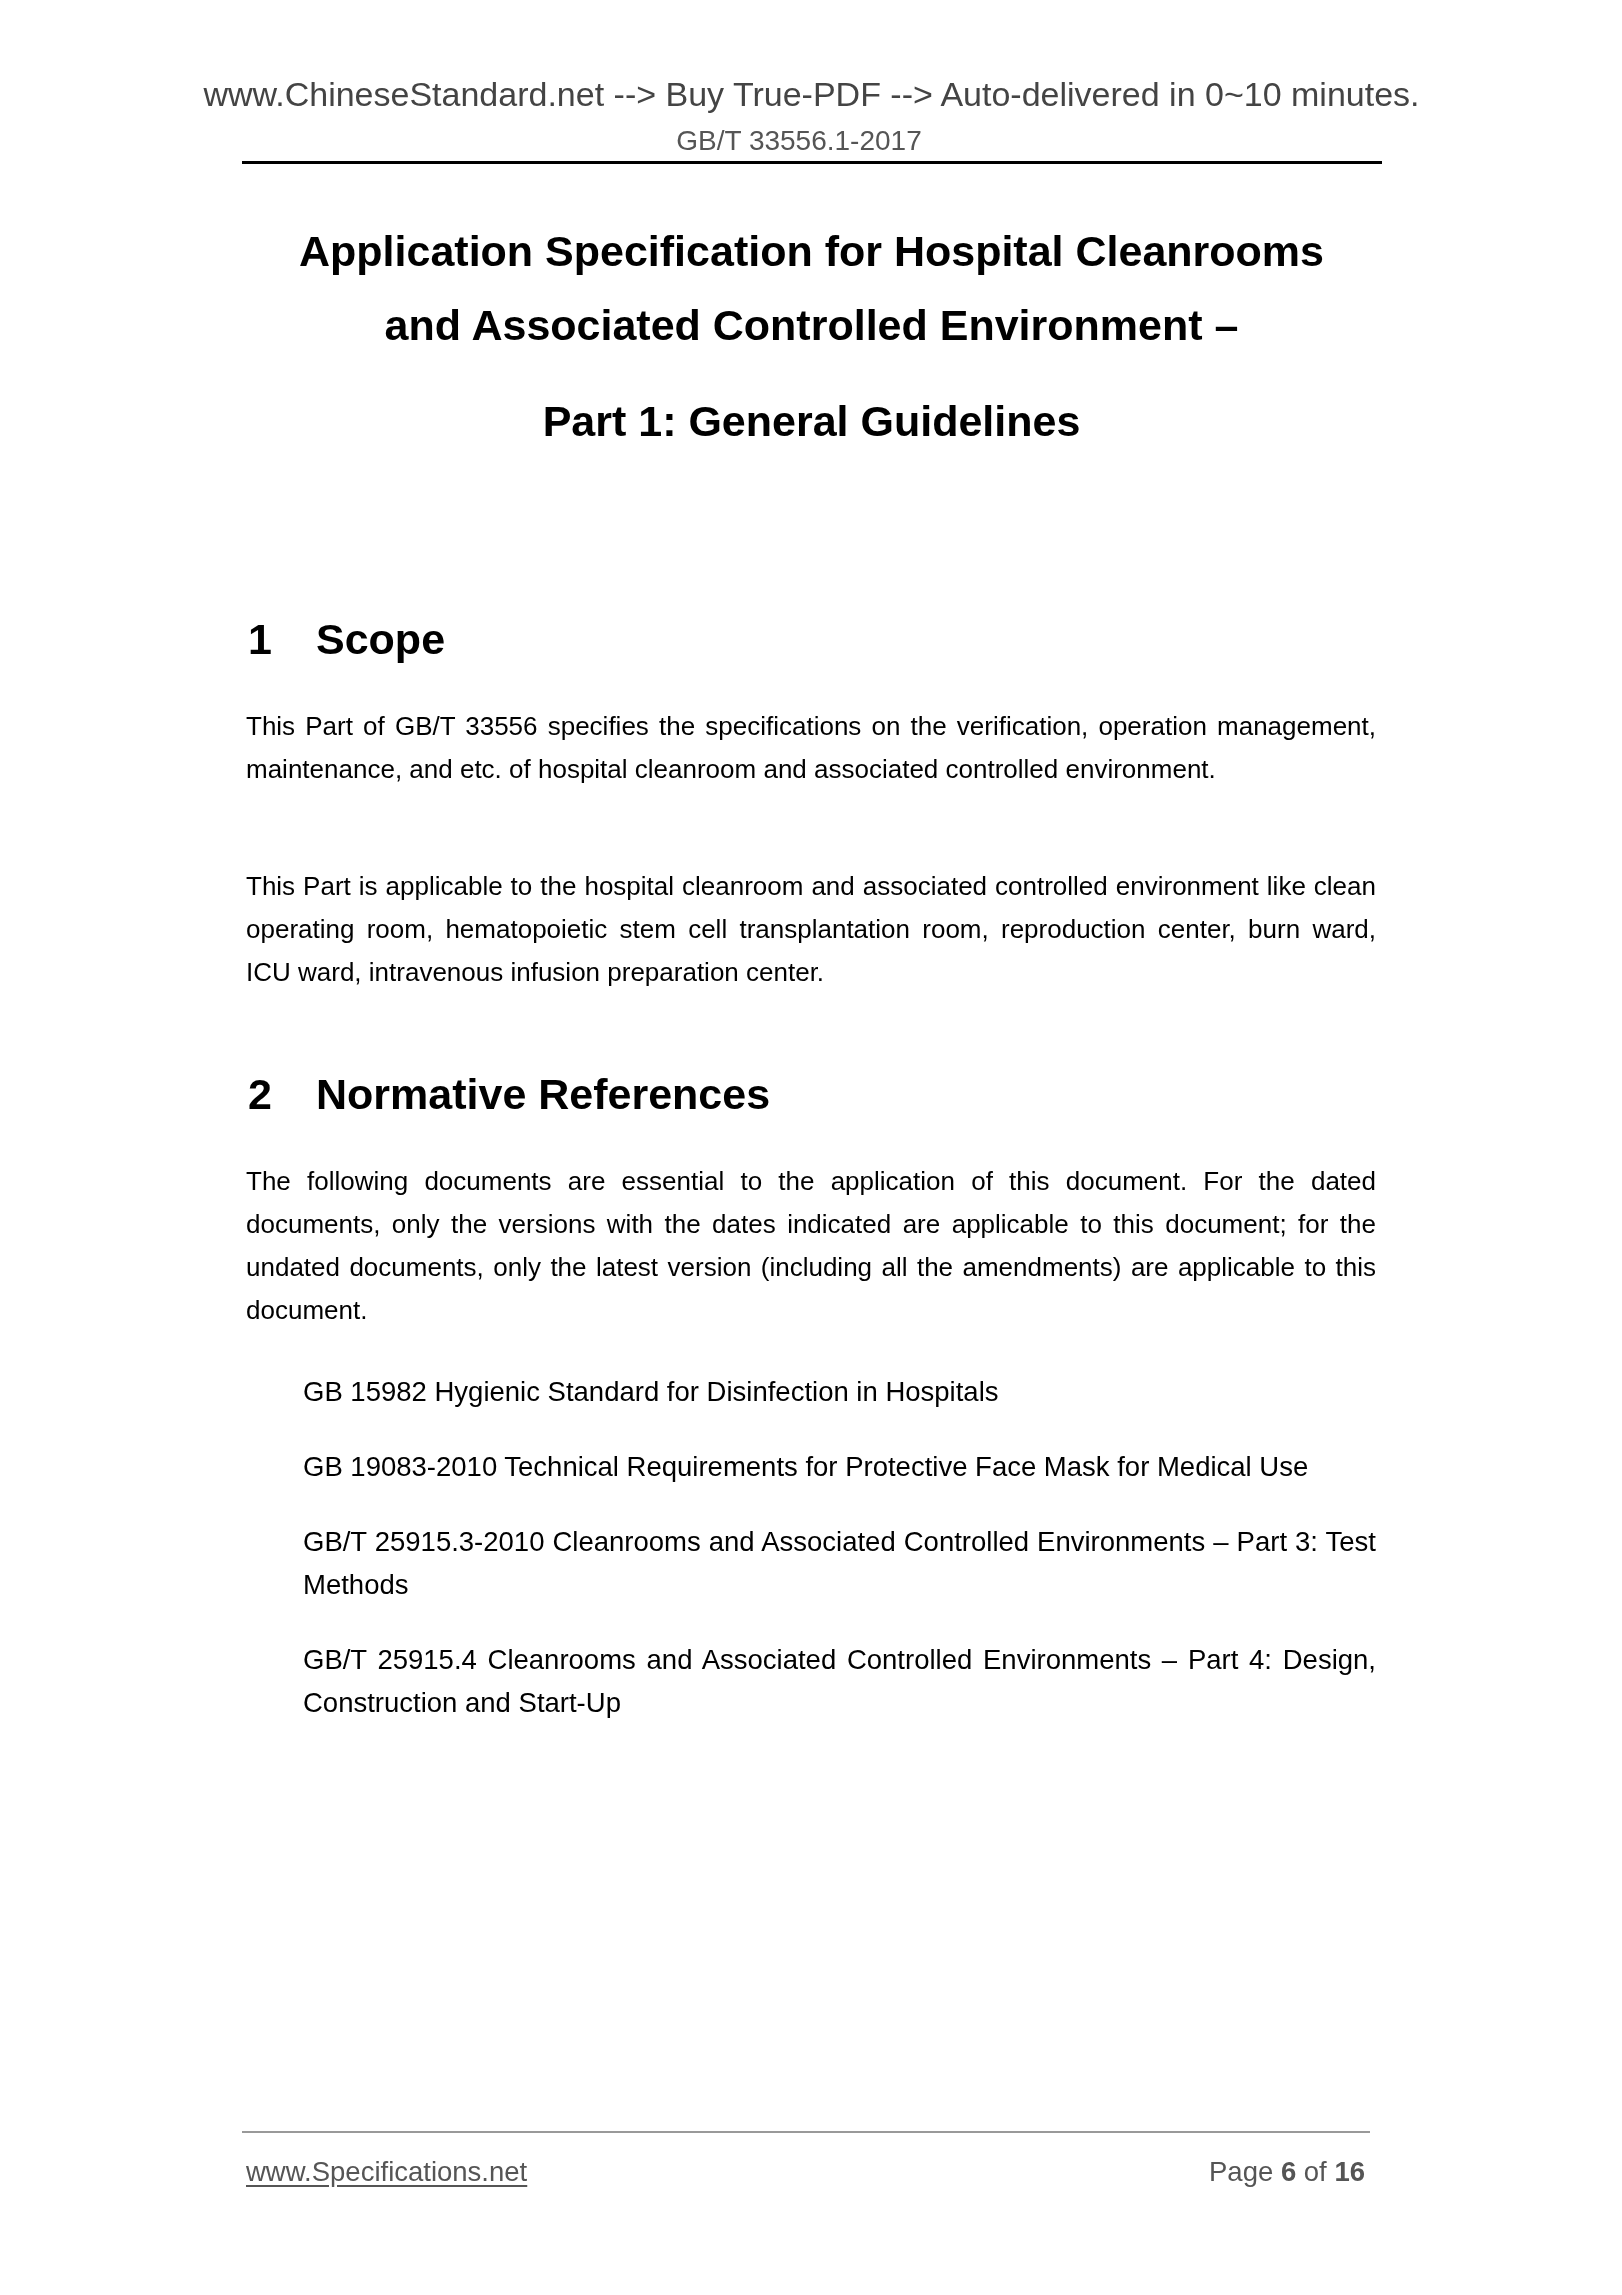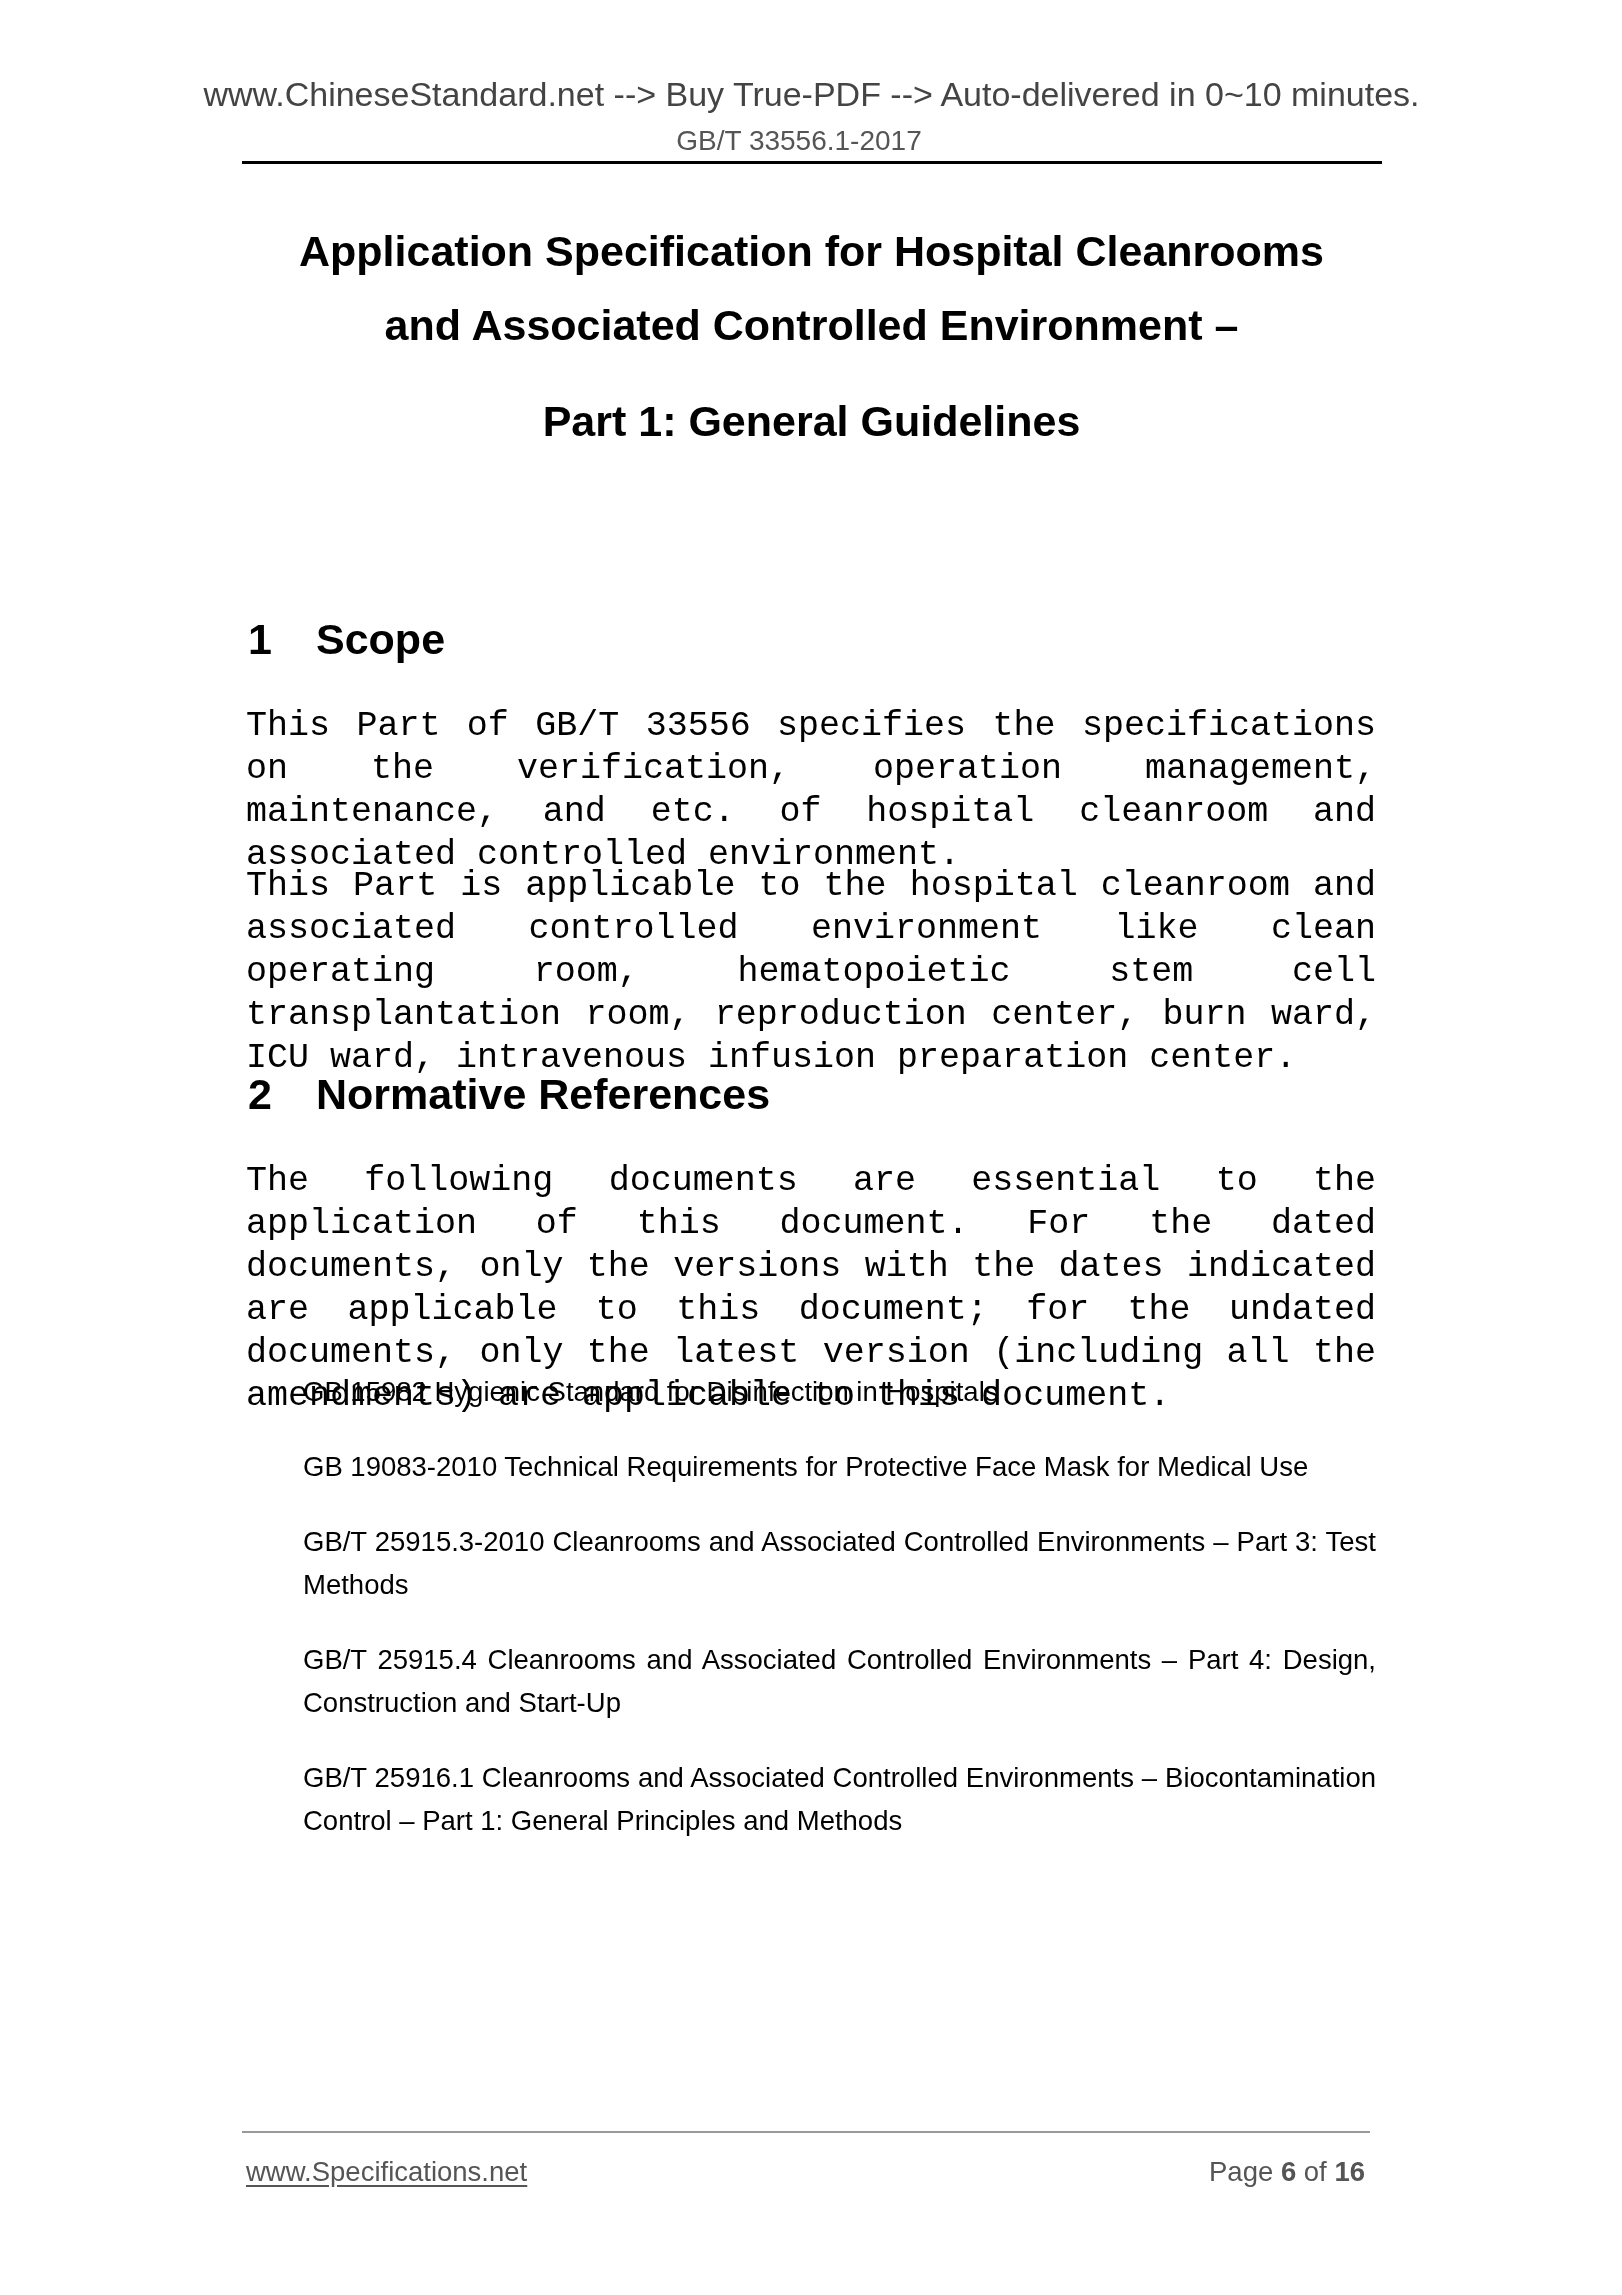--- a/index.html
+++ b/index.html
@@ -16,22 +16,22 @@
 
   
   .title { left: 0; width: 1623px; text-align: center; font-weight: bold;
            font-size: 43px; line-height: 50px; white-space: nowrap; }
 
   
   .h1 { left: 248px; font-weight: bold; font-size: 43px; line-height: 50px; white-space: nowrap; }
   .h1 .num { display: inline-block; width: 68px; }
 
   
-  .para { left: 246px; width: 1130px; font-size: 35px; line-height: 43px;
-          text-align: justify; margin: 0; font-family: Liberation Mono, monospace; }
+  .para { left: 246px; width: 1130px; font-size: 26px; line-height: 43px;
+          text-align: justify; margin: 0; }
   .refs { left: 303px; width: 1073px; }
   .ref { font-size: 27.5px; line-height: 43px; text-align: justify; margin: 0 0 32px 0; }
 
   
   .ftr-rule { left: 242px; width: 1128px; top: 2123px; height: 1.7px; background: #999999; }
   .ftr-link { left: 246px; top: 2146px; font-size: 27.5px; line-height: 35px;
               color: #555555; text-decoration: underline; text-underline-offset: 4.2px;
               white-space: nowrap; }
   .ftr-page { right: 258px; top: 2146px; font-size: 27.5px; line-height: 35px;
               color: #555555; white-space: nowrap; }
@@ -57,21 +57,20 @@
 <div class="abs h1" style="top:1061px;">
   <span class="num">2</span><span>Normative References</span>
 </div>
 <p class="abs para" style="top:1160px;">The following documents are essential to the application of this document. For the dated documents, only the versions with the dates indicated are applicable to this document; for the undated documents, only the latest version (including all the amendments) are applicable to this document.</p>
 
 <div class="abs refs" style="top:1362px;">
   <p class="ref">GB 15982 Hygienic Standard for Disinfection in Hospitals</p>
   <p class="ref">GB 19083-2010 Technical Requirements for Protective Face Mask for Medical Use</p>
   <p class="ref">GB/T 25915.3-2010 Cleanrooms and Associated Controlled Environments – Part 3: Test Methods</p>
   <p class="ref">GB/T 25915.4 Cleanrooms and Associated Controlled Environments – Part 4: Design, Construction and Start-Up</p>
-  <p class="ref">GB/T 25916.1 Cleanrooms and Associated Controlled Environments – Biocontamination Control – Part 1: General Principles and Methods</p>
 </div>
 
 <div class="abs ftr-rule"></div>
 <a class="abs ftr-link">www.Specifications.net</a>
 <div class="abs ftr-page">
   <span>Page</span>
   <b>6</b>
   <span>of</span>
   <b>16</b>
 </div>

